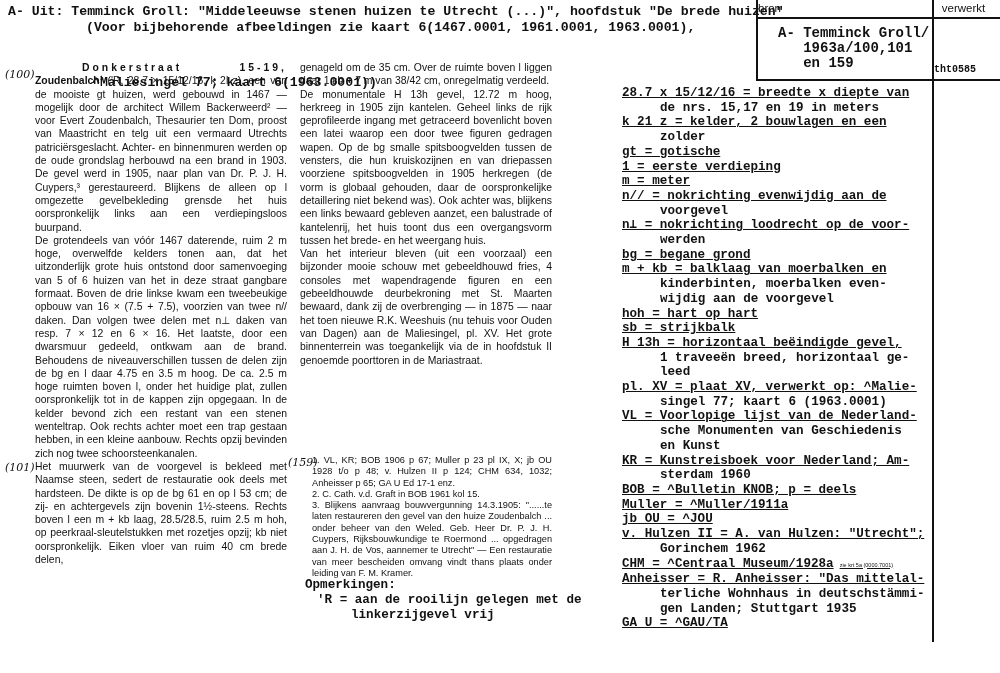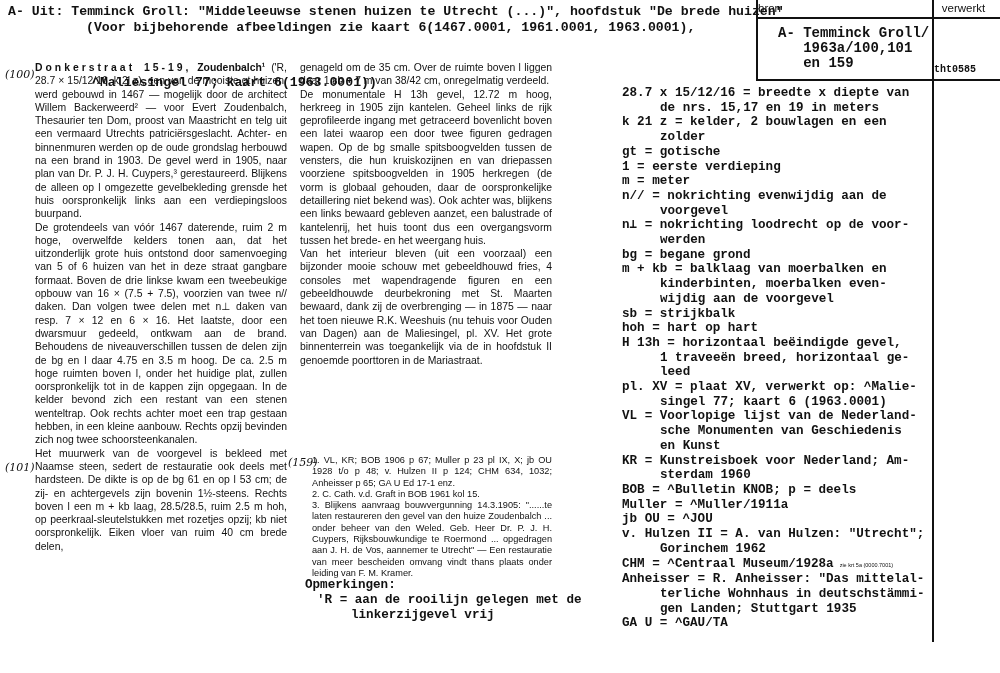--- a/index.html
+++ b/index.html
@@ -26,25 +26,25 @@
   #col1 p, #col2 p { margin:0; }
   #col2 { position:absolute; left:300px; top:61px; width:252px; font-size:10.4px; line-height:13.3px; text-align:justify; }
   #notes { position:absolute; left:312px; top:455px; width:240px; font-size:9.2px; line-height:11.3px; text-align:justify; }
   #notes p { margin:0; }
   #remarks { position:absolute; left:305px; top:578px; font-size:12.6px; line-height:15px; font-weight:bold; }
   #remarks .item { padding-left:12px; }
   #remarks .cont { padding-left:46px; }
 
   
   #abbr { position:absolute; left:622px; top:86px; width:310px; font-size:12.6px; line-height:14.7px; font-weight:bold; }
-  #abbr .row { white-space:nowrap; }
+  #abbr .row { white-space:nowrap;text-decoration:underline; }
   #abbr .cont { padding-left:38px; white-space:nowrap; }
   #abbr .note { font-size:5.5px; font-weight:normal; font-family:"Liberation Sans", sans-serif; margin-left:6px; }
   .bold { font-weight:bold; }
-  .spaced { letter-spacing:3px; }
+  .spaced { letter-spacing:3px;margin-left:47px; }
 </style>
 </head>
 <body>
 
 <div id="header" class="mono">
   <div class="l1">A- Uit: Temminck Groll: "Middeleeuwse stenen huizen te Utrecht (...)", hoofdstuk "De brede huizen"</div>
   <div class="l2">(Voor bijbehorende afbeeldingen zie kaart 6(1467.0001, 1961.0001, 1963.0001),</div>
   <div class="l3">^Maliesingel 77; kaart 6(1963.0001))</div>
 </div>
 
@@ -95,22 +95,22 @@
     <div class="row">1 = eerste verdieping</div>
     <div class="row">m = meter</div>
     <div class="row">n// = nokrichting evenwijdig aan de</div>
     <div class="cont">voorgevel</div>
     <div class="row">n⊥ = nokrichting loodrecht op de voor-</div>
     <div class="cont">werden</div>
     <div class="row">bg = begane grond</div>
     <div class="row">m + kb = balklaag van moerbalken en</div>
     <div class="cont">kinderbinten, moerbalken even-</div>
     <div class="cont">wijdig aan de voorgevel</div>
+    <div class="row">hoh = hart op hart</div>
     <div class="row">sb = strijkbalk</div>
-    <div class="row">hoh = hart op hart</div>
     <div class="row">H 13h = horizontaal beëindigde gevel,</div>
     <div class="cont">1 traveeën breed, horizontaal ge-</div>
     <div class="cont">leed</div>
     <div class="row">pl. XV = plaat XV, verwerkt op: ^Malie-</div>
     <div class="cont">singel 77; kaart 6 (1963.0001)</div>
     <div class="row">VL = Voorlopige lijst van de Nederland-</div>
     <div class="cont">sche Monumenten van Geschiedenis</div>
     <div class="cont">en Kunst</div>
     <div class="row">KR = Kunstreisboek voor Nederland; Am-</div>
     <div class="cont">sterdam 1960</div>

